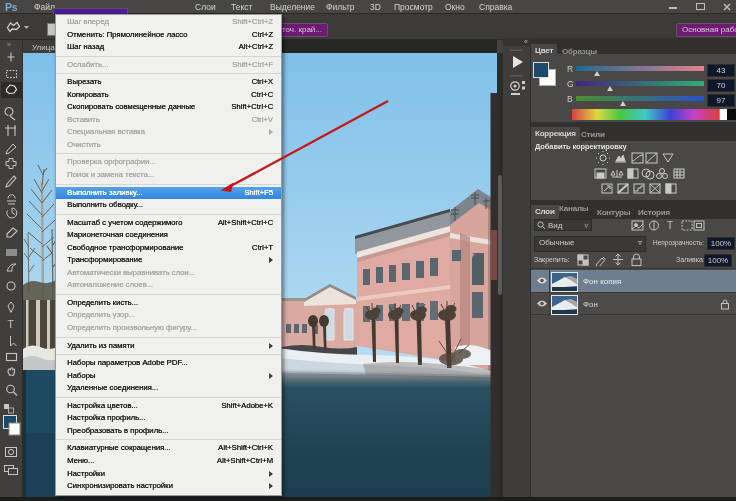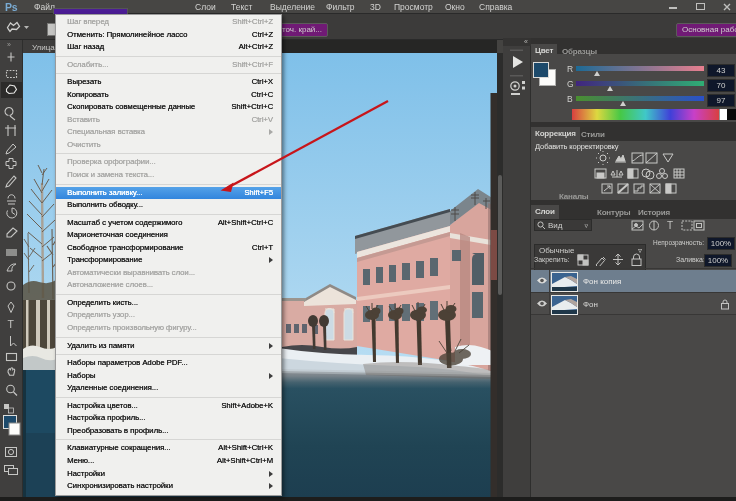--- a/index.html
+++ b/index.html
@@ -322,21 +322,21 @@
 <div class="pval" style="left:707px;top:79px;">70</div>
 <div class="pval" style="left:707px;top:94px;">97</div>
 <div class="abs" style="left:572px;top:109px;width:147px;height:11px;background:linear-gradient(90deg,#d94040,#ddd840 17%,#46c846 33%,#40c8c8 50%,#4040d8 67%,#c840c8 83%,#d94040);"></div>
 <div class="abs" style="left:719px;top:109px;width:8px;height:11px;background:#fff;border-left:1px solid #999;"></div>
 <div class="abs" style="left:727px;top:109px;width:9px;height:11px;background:#0a0a0a;"></div>
 
 <div class="abs" style="left:531px;top:122px;width:205px;height:3px;background:#323130;"></div>
 <div class="ptabbar" style="top:125px;"></div>
 <div class="ptab" style="left:531px;top:127px;">Коррекция</div>
 <div class="ptabi" style="left:581px;top:130px;">Стили</div>
-<div class="abs" style="left:535px;top:141.5px;color:#e2e2e0;font-size:7.5px;font-weight:normal;letter-spacing:-0.1px;">Добавить корректировку</div>
+<div class="abs" style="left:535px;top:141.5px;color:#e2e2e0;font-size:7.5px;font-weight:bold;letter-spacing:-0.1px;">Добавить корректировку</div>
 <svg class="abs" style="left:531px;top:150px;" width="205" height="52" viewBox="0 0 205 52">
  <g stroke="#c9c9c7" fill="none" stroke-width="1">
 
   <circle cx="72" cy="8" r="3"></circle>
         <path d="M72 2 v-1 M72 14 v1 M66 8 h-1 M78 8 h1 M68 4 l-1-1 M76 12 l1 1 M76 4 l1-1 M68 12 l-1 1"></path>
   <path d="M85 11 l3-5 2 3 2-4 2 6 z" fill="#c9c9c7"></path>
         <path d="M84 12 h11"></path>
   <rect x="101" y="3" width="11" height="10"></rect>
         <path d="M101 11 c3 0 6-6 11-6"></path>
   <rect x="115" y="3" width="11" height="10"></rect>
@@ -379,21 +379,21 @@
   <g>
           <rect x="126" y="34" width="10" height="9"></rect>
           <rect x="126" y="34" width="5" height="9" fill="#c9c9c7"></rect>
         </g>
  </g>
 </svg>
 
 <div class="abs" style="left:531px;top:200px;width:205px;height:3px;background:#323130;"></div>
 <div class="ptabbar" style="top:203px;"></div>
 <div class="ptab" style="left:531px;top:205px;">Слои</div>
-<div class="ptabi" style="left:559px;top:192px;">Каналы</div>
+<div class="ptabi" style="left:559px;top:204px;">Каналы</div>
 <div class="ptabi" style="left:597px;top:208px;">Контуры</div>
 <div class="ptabi" style="left:638px;top:208px;">История</div>
 
 <div class="abs" style="left:534px;top:219px;width:58px;height:12px;background:#3a3938;border:1px solid #2c2c2b;color:#cfcfcd;font-size:8px;line-height:12px;padding-left:13px;box-sizing:border-box;">Вид<span style="float:right;margin-right:3px;font-size:7px;">▿</span></div>
 <svg class="abs" style="left:537px;top:221px;z-index:3;" width="9" height="9" viewBox="0 0 9 9">
       <circle cx="3.5" cy="3.5" r="2.6" stroke="#c3c3c1" fill="none"></circle>
       <path d="M5.5 5.5 l2.5 2.5" stroke="#c3c3c1"></path>
     </svg>
 <svg class="abs" style="left:630px;top:219px;" width="80" height="13" viewBox="0 0 80 13">
  <g stroke="#c3c3c1" fill="none" stroke-width="1">
@@ -402,21 +402,21 @@
         <path d="M2 10 l4-3 3 2 4-4"></path>
   <circle cx="24" cy="6.5" r="4.5"></circle>
         <path d="M24 2 v9"></path>
   <text x="37" y="10" font-size="10" fill="#c3c3c1" stroke="none">T</text>
   <rect x="52" y="2" width="10" height="9" stroke-dasharray="2 1.2"></rect>
   <rect x="64" y="2" width="10" height="9"></rect>
         <rect x="66.5" y="4.5" width="5" height="4"></rect>
  </g>
 </svg>
 
-<div class="abs" style="left:534px;top:244px;width:112px;height:28px;background:#3a3938;border:1px solid #2c2c2b;color:#cfcfcd;font-size:8px;line-height:12px;padding-left:4px;box-sizing:border-box;">Обычные<span style="float:right;margin-right:3px;">▿</span></div>
+<div class="abs" style="left:534px;top:236px;width:112px;height:16px;background:#3a3938;border:1px solid #2c2c2b;color:#cfcfcd;font-size:8px;line-height:12px;padding-left:4px;box-sizing:border-box;">Обычные<span style="float:right;margin-right:3px;">▿</span></div>
 <div class="abs" style="left:653px;top:239px;color:#cfcfcd;font-size:6.5px;">Непрозрачность:</div>
 <div class="pval" style="left:707px;top:237px;width:26px;">100%</div>
 
 <div class="abs" style="left:534px;top:256px;color:#cfcfcd;font-size:7px;">Закрепить:</div>
 <svg class="abs" style="left:577px;top:253px;" width="66" height="13" viewBox="0 0 66 13">
  <g stroke="#c3c3c1" fill="none" stroke-width="1">
   <rect x="1" y="2" width="10" height="10"></rect>
         <rect x="1" y="2" width="5" height="5" fill="#c3c3c1"></rect>
         <rect x="6" y="7" width="5" height="5" fill="#c3c3c1"></rect>
   <path d="M19 12 l6-7 2.5 2.5 -6 7 z M26 4 l2.5 2.5"></path>

